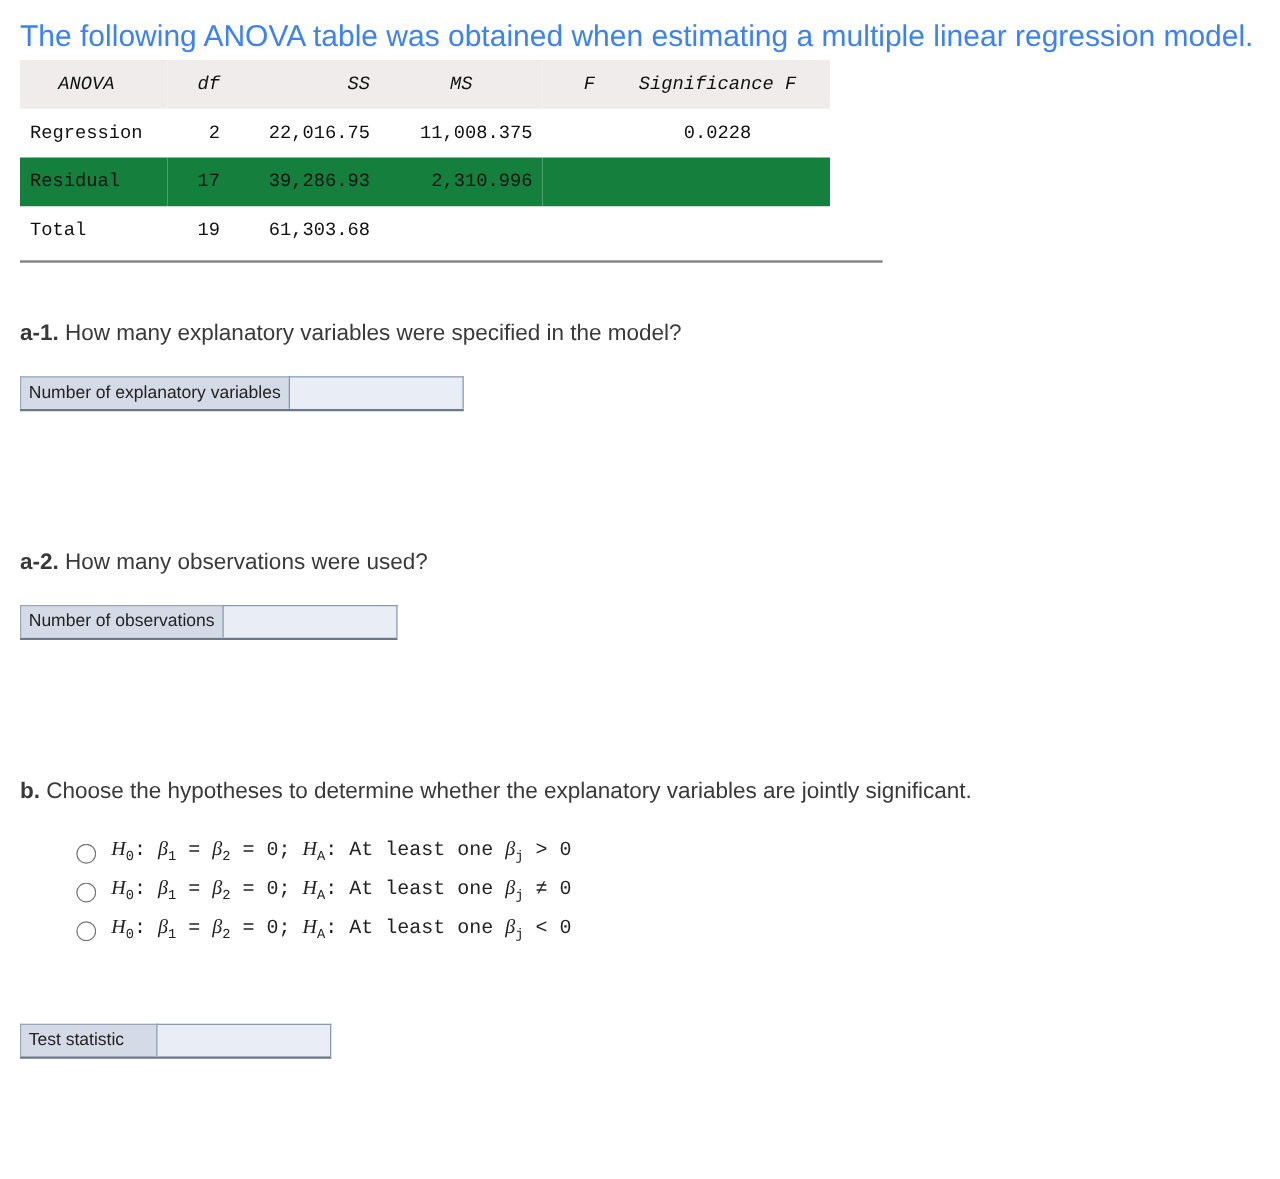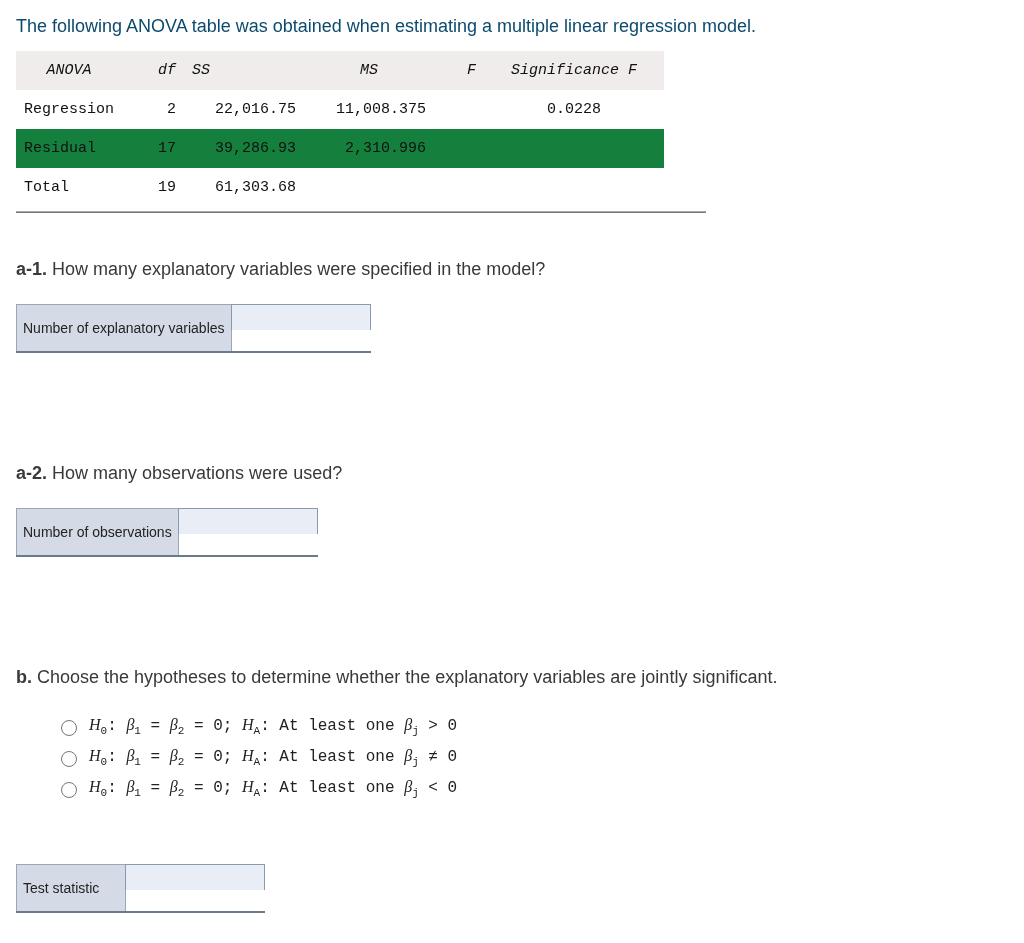--- a/index.html
+++ b/index.html
@@ -6,23 +6,23 @@
 body {
   font-family: Arial, "Helvetica Neue", Helvetica, sans-serif;
   font-size: 16px;
   color: #333;
   margin: 0;
   padding: 16px 16px 30px 16px;
   background: #fff;
   width: 1024px;
 }
 .intro {
-  font-size: 18px;
-  color: #0c4a6e;
-  margin-bottom: 14px;
+  font-size: 24px;
+  color: #3b82f6;
+  margin-bottom: 4px;
 }
 .anova-wrap {
   margin-bottom: 6px;
 }
 .anova-table {
   border-collapse: collapse;
   font-family: "Courier New", Courier, monospace;
   font-size: 15px;
   color: #111;
 }
@@ -55,21 +55,21 @@
 .input-bar {
   display: inline-flex;
   margin-top: 24px;
   border-bottom: 2px solid #6b7a8a;
   align-items: stretch;
 }
 .input-bar .lbl {
   background: #d5dbe6;
   border: 1px solid #9aa7b6;
   border-bottom: none;
-  padding: 15px 6px;
+  padding: 3px 6px;
   font-size: 14px;
   color: #222;
   min-width: 110px;
 }
 .input-bar input.field {
   border: 1px solid #8a9aae;
   border-bottom: none;
   background: #e9eef6;
   width: 140px;
   height: 26px;
@@ -118,21 +118,21 @@
         <col class="col-df">
         <col class="col-ss">
         <col class="col-ms">
         <col class="col-f">
         <col class="col-sig">
   </colgroup>
   <tbody>
         <tr class="headrow">
     <th style="text-align:center">ANOVA</th>
     <th>df</th>
-    <th style="text-align:left">SS</th>
+    <th style="text-align:right">SS</th>
     <th style="text-align:center">MS</th>
     <th>F</th>
     <th style="text-align:center">Significance F</th>
   </tr>
   <tr>
     <td>Regression</td>
     <td>2</td>
     <td>22,016.75</td>
     <td>11,008.375</td>
     <td></td>

